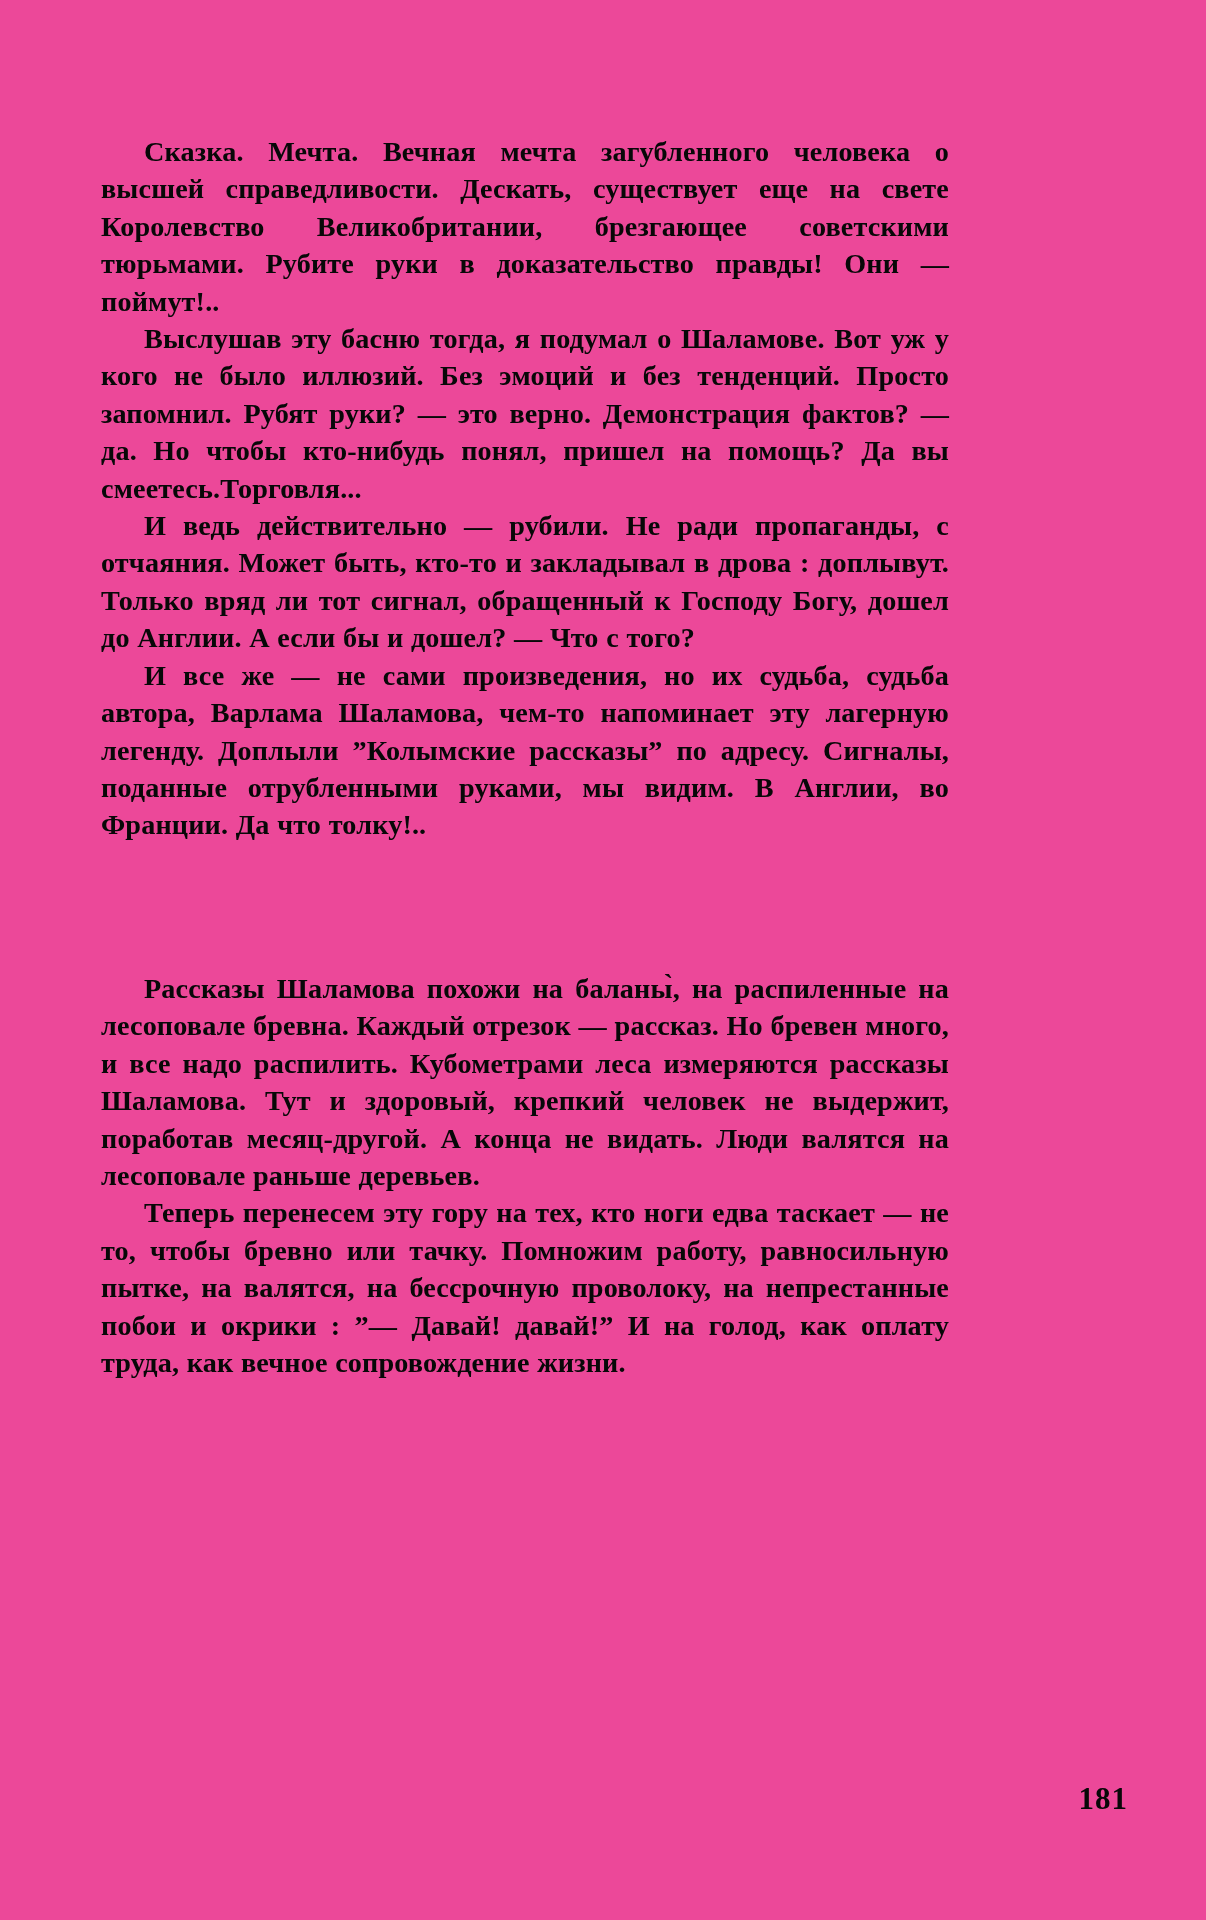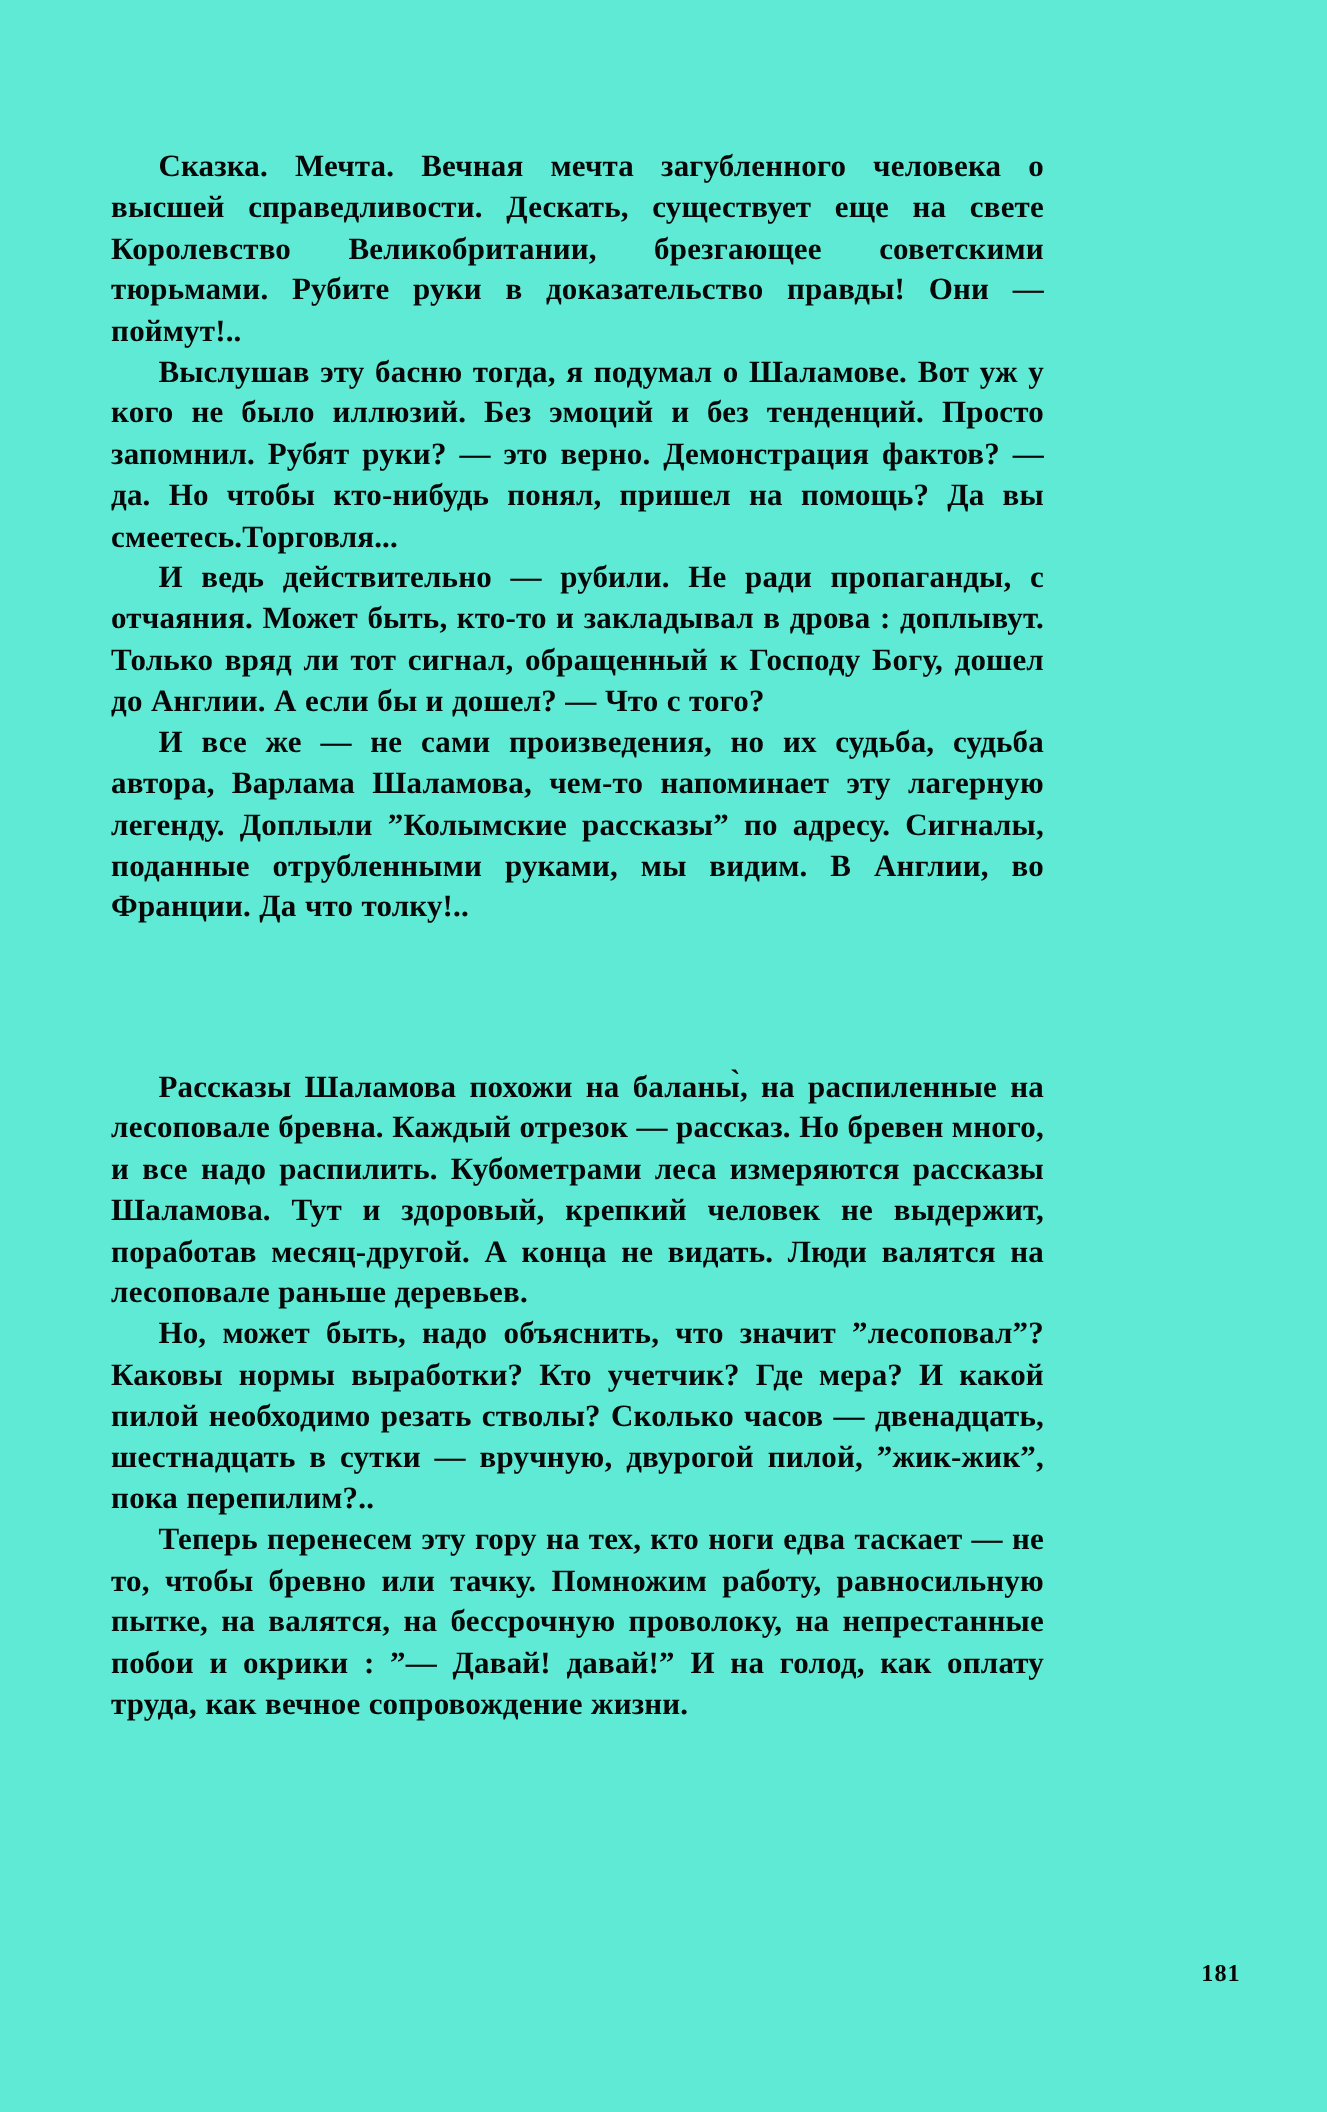--- a/index.html
+++ b/index.html
@@ -14,21 +14,21 @@
     color: #080808;
     position: relative;
     overflow: hidden;
   }
   .page {
     position: absolute;
     left: 0;
     top: 0;
     width: 1206px;
     height: 1920px;
-    background: #5eead4;
+    background: #ec4899;
   }
   .text-column {
     position: absolute;
     left: 101px;
     top: 133px;
     width: 848px;
   }
   .para {
     margin: 0;
     font-size: 28.2px;
@@ -44,39 +44,38 @@
   .block-two {
     position: absolute;
     left: 101px;
     top: 970px;
     width: 848px;
   }
   .page-number {
     position: absolute;
     right: 78px;
     top: 1781px;
-    font-size: 22px;
+    font-size: 31px;
     font-weight: 600;
     letter-spacing: 1px;
     font-family: "Liberation Serif", "DejaVu Serif", serif;
   }
 </style>
 </head>
 <body>
 
 <div class="page">
 
   <div class="text-column">
     <p class="para">Сказка. Мечта. Вечная мечта загубленного человека о высшей справедливости. Дескать, существует еще на свете Королевство Великобритании, брезгающее советскими тюрьмами. Рубите руки в доказательство правды! Они — поймут!..</p>
     <p class="para">Выслушав эту басню тогда, я подумал о Шаламове. Вот уж у кого не было иллюзий. Без эмоций и без тенденций. Просто запомнил. Рубят руки? — это верно. Демонстрация фактов? — да. Но чтобы кто-нибудь понял, пришел на помощь? Да вы смеетесь.Торговля...</p>
     <p class="para">И ведь действительно — рубили. Не ради пропаганды, с отчаяния. Может быть, кто-то и закладывал в дрова : доплывут. Только вряд ли тот сигнал, обращенный к Господу Богу, дошел до Англии. А если бы и дошел? — Что с того?</p>
     <p class="para">И все же — не сами произведения, но их судьба, судьба автора, Варлама Шаламова, чем-то напоминает эту лагерную легенду. Доплыли ”Колымские рассказы” по адресу. Сигналы, поданные отрубленными руками, мы видим. В Англии, во Франции. Да что толку!..</p>
   </div>
 
   <div class="block-two">
     <p class="para">Рассказы Шаламова похожи на баланы̀, на распиленные на лесоповале бревна. Каждый отрезок — рассказ. Но бревен много, и все надо распилить. Кубометрами леса измеряются рассказы Шаламова. Тут и здоровый, крепкий человек не выдержит, поработав месяц-другой. А конца не видать. Люди валятся на лесоповале раньше деревьев.</p>
-    <p class="para">Но, может быть, надо объяснить, что значит ”лесоповал”? Каковы нормы выработки? Кто учетчик? Где мера? И какой пилой необходимо резать стволы? Сколько часов — двенадцать, шестнадцать в сутки — вручную, двурогой пилой, ”жик-жик”, пока перепилим?..</p>
     <p class="para">Теперь перенесем эту гору на тех, кто ноги едва таскает — не то, чтобы бревно или тачку. Помножим работу, равносильную пытке, на валятся, на бессрочную проволоку, на непрестанные побои и окрики : ”— Давай! давай!” И на голод, как оплату труда, как вечное сопровождение жизни.</p>
   </div>
 
   <div class="page-number">181</div>
 
 </div>
 
 </body></html>

